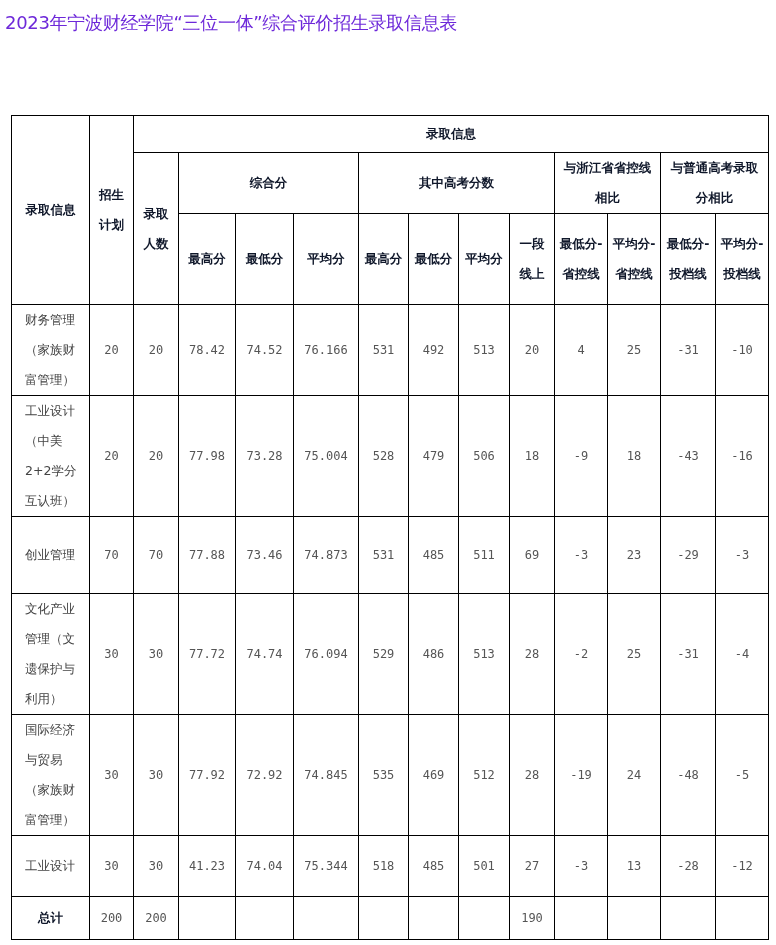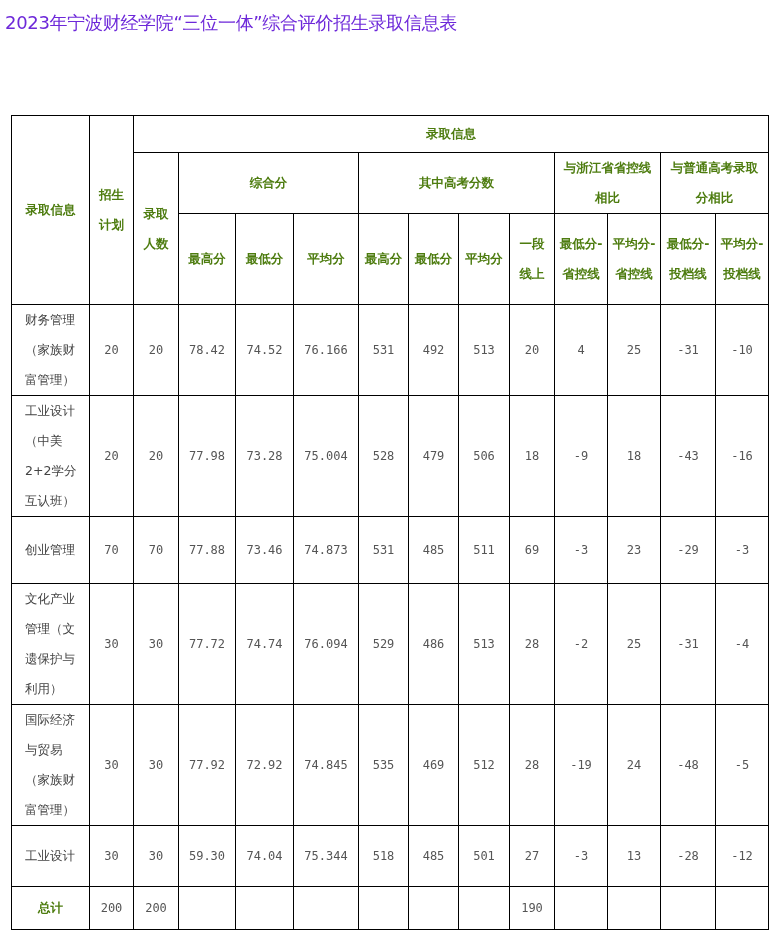--- a/index.html
+++ b/index.html
@@ -3,21 +3,21 @@
 <meta charset="utf-8">
 <style>
   html, body { margin: 0; padding: 0; background: #ffffff; }
   body { width: 776px; height: 945px; position: relative; overflow: hidden;
          font-family: "DejaVu Sans", "Liberation Sans", sans-serif; }
   .title { position: absolute; left: 5px; top: 11px; font-size: 18px; color: #6d28d9;
            white-space: nowrap; letter-spacing: -0.3px; }
   table.t { position: absolute; left: 11px; top: 115px; border-collapse: collapse; table-layout: fixed; }
   table.t td { border: 1.5px solid #000; text-align: center; vertical-align: middle; padding: 0 4px;
                font-size: 12.5px; color: #444; line-height: 30px; }
-  table.t td.h { font-weight: bold; color: #4d7c0f; font-size: 12.5px; }
+  table.t td.h { font-weight: bold; color: #0f172a; font-size: 12.5px; }
   table.t td.num { font-family: "DejaVu Sans Mono", "Liberation Mono", monospace; font-size: 12px; color: #555; }
   table.t td.name { text-align: left; padding-left: 13px; padding-right: 8px; color: #444; margin-top: 16px; }
 </style>
 </head>
 <body>
 
 <div class="title">2023年宁波财经学院“三位一体”综合评价招生录取信息表</div>
 
 <table class="t">
   <colgroup>
@@ -88,21 +88,21 @@
     <td class="num">75.004</td>
     <td class="num">528</td>
     <td class="num">479</td>
     <td class="num">506</td>
     <td class="num">18</td>
     <td class="num">-9</td>
     <td class="num">18</td>
     <td class="num">-43</td>
     <td class="num">-16</td>
   </tr>
-  <tr style="height:67px">
+  <tr style="height:77px">
     <td class="name">创业管理</td>
     <td class="num">70</td>
     <td class="num">70</td>
     <td class="num">77.88</td>
     <td class="num">73.46</td>
     <td class="num">74.873</td>
     <td class="num">531</td>
     <td class="num">485</td>
     <td class="num">511</td>
     <td class="num">69</td>
@@ -140,21 +140,21 @@
     <td class="num">28</td>
     <td class="num">-19</td>
     <td class="num">24</td>
     <td class="num">-48</td>
     <td class="num">-5</td>
   </tr>
   <tr style="height:61px">
     <td class="name">工业设计</td>
     <td class="num">30</td>
     <td class="num">30</td>
-    <td class="num">59.30</td>
+    <td class="num">41.23</td>
     <td class="num">74.04</td>
     <td class="num">75.344</td>
     <td class="num">518</td>
     <td class="num">485</td>
     <td class="num">501</td>
     <td class="num">27</td>
     <td class="num">-3</td>
     <td class="num">13</td>
     <td class="num">-28</td>
     <td class="num">-12</td>

